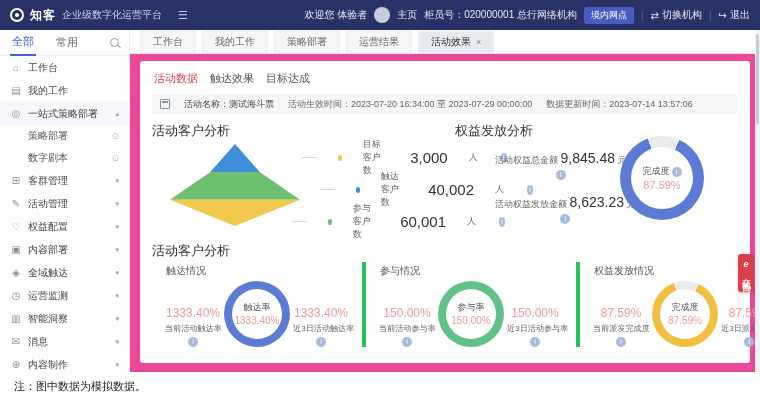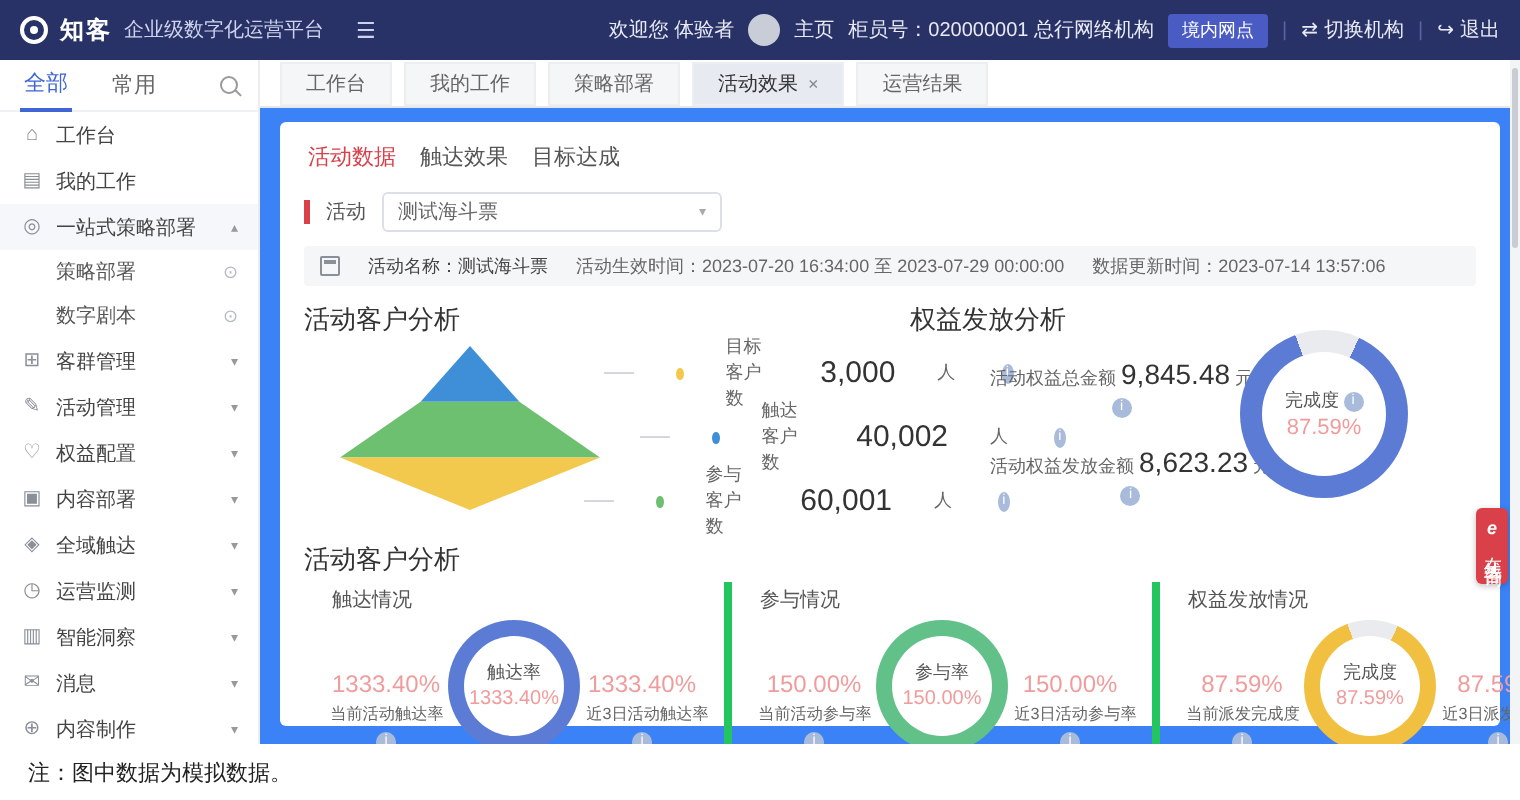--- a/index.html
+++ b/index.html
@@ -18,21 +18,21 @@
   .brand { font-size:12px; font-weight:bold; color:#fff; letter-spacing:1px; }
   .subtitle { font-size:10px; color:#cdd3ec; }
   .hamburger { margin-left:10px; font-size:11px; color:#cdd3ec; cursor:pointer; }
   .nav-right { display:flex; align-items:center; gap:7px; }
   .avatar { width:16px; height:16px; border-radius:50%; background:#c9cdd8; display:inline-block; }
   .badge { background:#4a5cc4; color:#fff; border-radius:2px; padding:2px 7px; font-size:9px; cursor:pointer; }
   .sep { color:#5a66a0; }
   .nav-link { display:flex; align-items:center; gap:3px; cursor:pointer; color:#e8eaf5; }
 
   
-  .main-row { display:flex; height:342px; background:#3b82f6; }
+  .main-row { display:flex; height:342px; background:#ec4899; }
 
   
   .sidebar { width:130px; background:#fff; border-right:1px solid #ebedf0; overflow:hidden; }
   .side-tabs { display:flex; align-items:center; height:26px; border-bottom:1px solid #eef0f3;
     padding:0 10px; gap:18px; font-size:11px; color:#666; }
   .side-tab { cursor:pointer; padding:5px 2px; }
   .side-tab.active { color:#3f66d4; border-bottom:2px solid #3f66d4; }
   .search-ic { margin-left:auto; width:9px; height:9px; border:1.3px solid #999; border-radius:50%;
     position:relative; cursor:pointer; }
   .search-ic::after { content:""; position:absolute; width:4px; height:1.3px; background:#999;
@@ -247,42 +247,34 @@
           <span class="arrow">▾</span>
         </div>
       </nav>
     </aside>
 
     <section class="content">
       <div class="tabbar">
         <span class="tb">工作台</span>
         <span class="tb">我的工作</span>
         <span class="tb">策略部署</span>
+        <span class="tb">运营结果</span>
         <span class="tb active">
           <span>活动效果</span>
           <span class="x">×</span>
         </span>
-        <span class="tb">运营结果</span>
       </div>
 
       <div class="card">
         <div class="subtabs">
           <span class="subtab active">活动数据</span>
           <span class="subtab">触达效果</span>
           <span class="subtab">目标达成</span>
         </div>
 
-        <div class="filter-row">
-          <span class="redbar"></span>
-          <span class="filter-label">活动</span>
-          <span class="select">
-            <span>测试海斗票</span>
-            <span class="chev">▾</span>
-          </span>
-        </div>
 
         <div class="infobar">
           <span class="cal"></span>
           <span class="ib-strong">活动名称：测试海斗票</span>
           <span>活动生效时间：2023-07-20 16:34:00 至 2023-07-29 00:00:00</span>
           <span>数据更新时间：2023-07-14 13:57:06</span>
         </div>
 
         <div class="panels-top">
 

